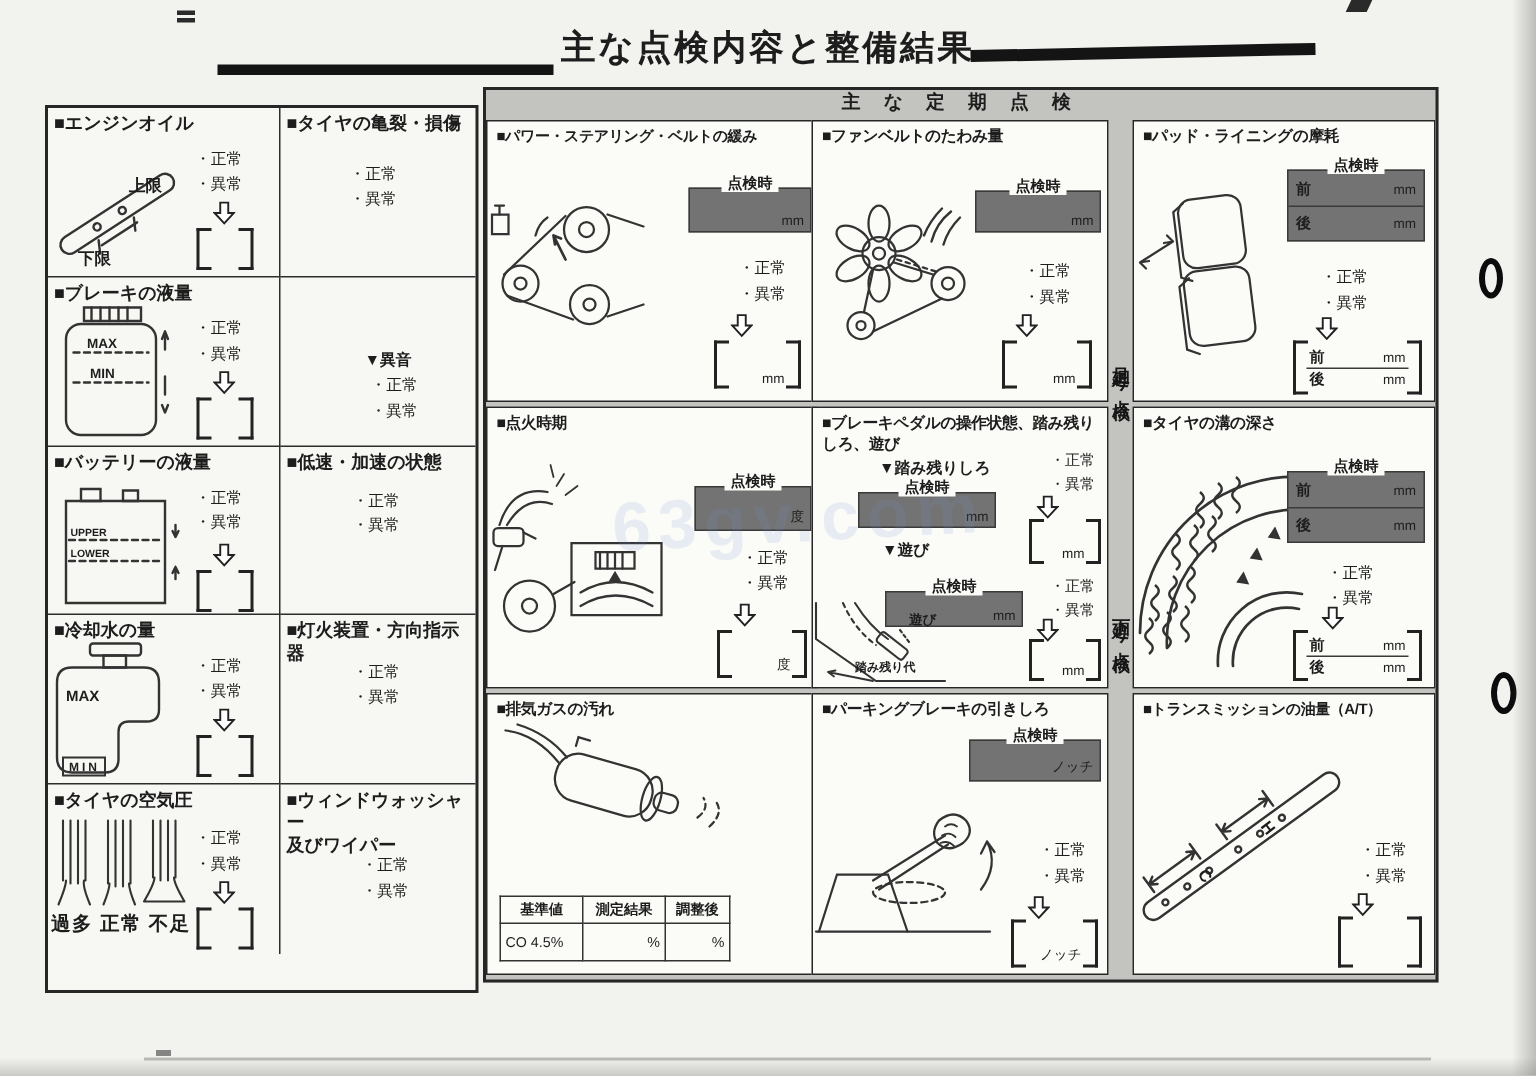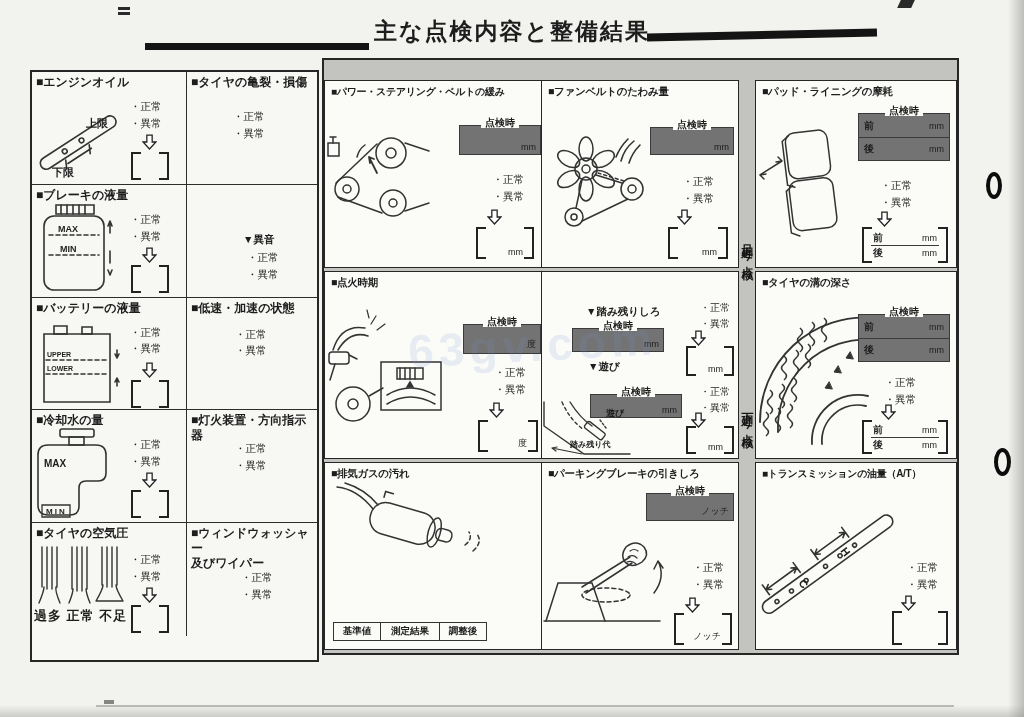--- a/index.html
+++ b/index.html
@@ -262,20 +262,21 @@
 及びワイパー</div>
       <div class="na" style="left:54px;top:46px">
         <div>・正常</div>
         <div>・異常</div>
       </div>
     </div>
   </div>
 </div>
 
 <div class="periodic">
+  <div class="per-hd">主 な 定 期 点 検</div>
 
   <div class="strip" style="left:0;width:16px">
     <div class="vt" style="margin-top:170px">エンジンルーム点検</div>
   </div>
   <div class="strip" style="left:200px;width:17px">
     <div class="vt" style="margin-top:18px">エンジンルーム点検</div>
     <div class="vt" style="margin-top:152px">室内点検</div>
   </div>
   <div class="strip" style="left:415px;width:16px">
     <div class="vt" style="margin-top:158px">足廻り点検</div>
@@ -367,20 +368,25 @@
           <path d="M132 64 q8 -6 4 -13" stroke-dasharray="4 3"></path>
           <path d="M140 70 q10 -9 4 -17" stroke-dasharray="4 3"></path>
         </g>
       </svg>
       <table class="ex-table">
         <tbody>
             <tr>
           <th>基準値</th>
           <th>測定結果</th>
           <th>調整後</th>
+        </tr>
+        <tr>
+          <td class="c1">CO 4.5%</td>
+          <td>%</td>
+          <td>%</td>
         </tr>
       </tbody>
         </table>
     </div>
   </div>
 
   <div class="pcol" style="left:217px;width:198px">
 
     <div class="panel">
       <div class="pt">■ファンベルトのたわみ量</div>
@@ -427,20 +433,21 @@
       </div>
       <svg class="arr" style="right:46px;top:128px" viewBox="0 0 14 15">
           <path d="M4.5 1h5v6.5H13L7 14 1 7.5h3.5z" fill="#fff" stroke="#222" stroke-width="1.2"></path>
         </svg>
       <div class="brk" style="right:10px;top:146px;width:60px;height:32px">
         <span class="u">mm</span>
       </div>
     </div>
 
     <div class="panel">
+      <div class="pt">■ブレーキペダルの操作状態、踏み残りしろ、遊び</div>
       <div class="sub" style="left:44px;top:33px">▼踏み残りしろ</div>
       <div class="na" style="right:8px;top:28px;font-size:10px">
         <div>・正常</div>
         <div>・異常</div>
       </div>
       <div class="cbox" style="left:30px;top:56px;width:92px;height:24px">
         <span class="lg">点検時</span>
         <span class="u">mm</span>
       </div>
       <svg class="arr" style="right:32px;top:58px" viewBox="0 0 14 15">

